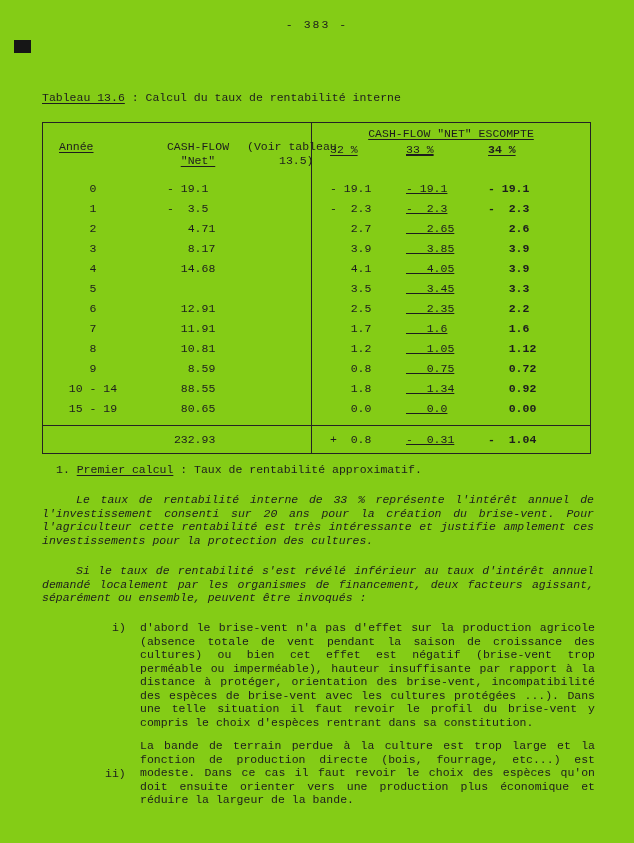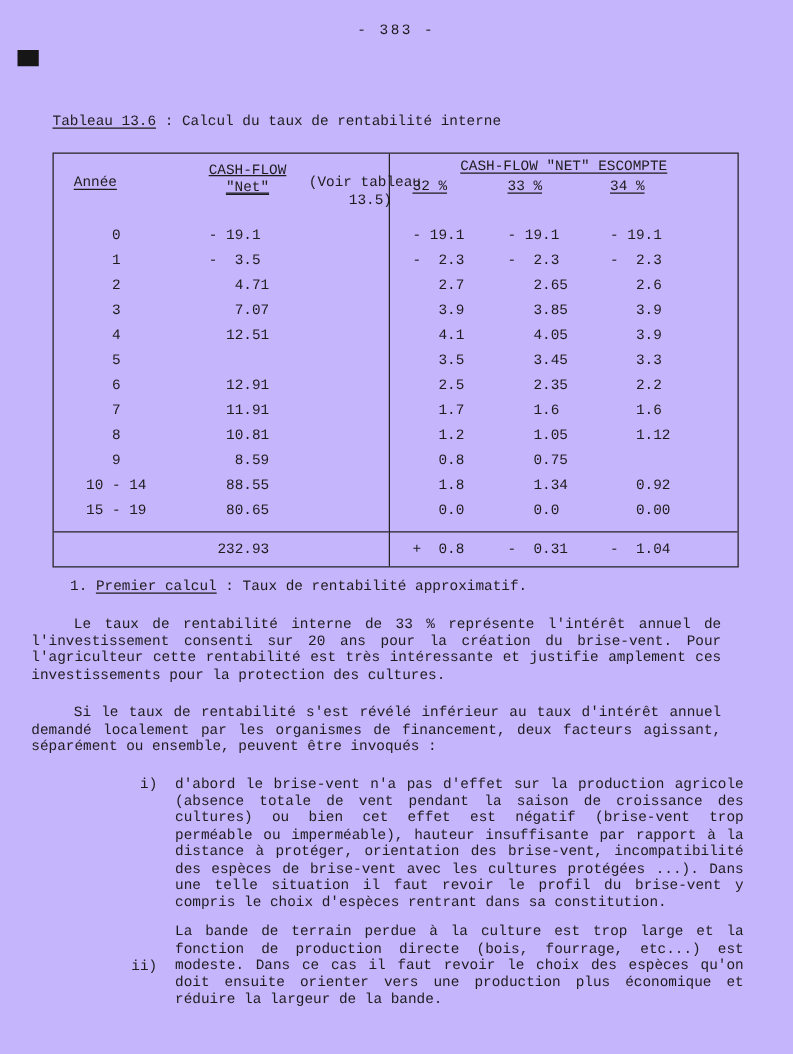--- a/index.html
+++ b/index.html
@@ -1,52 +1,52 @@
 <!DOCTYPE html>
 <html><head>
 <meta charset="utf-8">
 <style>
   * { margin:0; padding:0; box-sizing:border-box; }
   html,body { background:#9a9a9a; }
   body { font-family:"Liberation Mono","DejaVu Sans Mono",monospace; }
   .sheet {
     position:relative; width:634px; height:843px; margin:0 auto;
-    background:#c4b5fd; color:#1d1d1d; font-size:11.5px; line-height:13.5px;
+    background:#84cc16; color:#1d1d1d; font-size:11.5px; line-height:13.5px;
     overflow:hidden;
   }
   .u { text-decoration:underline; text-underline-offset:2px; text-decoration-thickness:1px; }
   .pageno { position:absolute; top:18px; left:0; width:100%; text-align:center; letter-spacing:2px; }
   .corner { position:absolute; left:14px; top:40px; width:17px; height:13px; background:#161616; }
   .title { position:absolute; left:42px; top:91px; white-space:nowrap; }
 
   
   .ttable {
     position:absolute; left:42px; top:122px; width:549px; height:332px;
     border:1.6px solid #242424; display:flex; align-items:stretch;
   }
   .tleft { width:268px; }
   .tright { flex:1; border-left:1.6px solid #242424; }
   .lhead,.rhead { height:56px; position:relative; }
   .annee-h { position:absolute; left:16px; top:17px; }
-  .cf-h { position:absolute; left:100px; top:7px; width:110px; text-align:center;text-decoration:underline; }
+  .cf-h { position:absolute; left:100px; top:17px; width:110px; text-align:center; }
   .note-h { position:absolute; left:204px; top:17px; white-space:nowrap; }
   .note2 { padding-left:32px; }
   .rtitle { text-align:center; padding-top:4px; }
   .rcols { display:flex; margin-top:2px; }
   .trow { display:flex; height:20px; line-height:20px; }
   .c-annee { width:100px; text-align:center; white-space:pre; }
   .c-net { width:130px; padding-left:24px; white-space:pre; }
   .c32 { width:76px; padding-left:18px; white-space:pre; }
-  .c33 { width:82px; padding-left:18px; white-space:pre; }
-  .c34 { flex:1; padding-left:18px; white-space:pre; }
+  .c33 { width:82px; padding-left:18px; white-space:pre;text-decoration:underline; }
+  .c34 { flex:1; padding-left:18px; white-space:pre;font-weight:bold; }
   .ttotal { border-top:1.6px solid #242424; margin-top:6px; padding-top:4px; height:28px; line-height:20px; }
 
   
   .h1 { position:absolute; left:56px; top:463px; white-space:nowrap; }
-  .para { position:absolute; left:25px; width:552px; text-indent:34px; text-align:justify; }
+  .para { position:absolute; left:42px; width:552px; text-indent:34px; text-align:justify;font-style:italic; }
   .p1 { top:493px; }
   .p2 { top:564px; }
   .ilabel { position:absolute; }
   .i1l { left:112px; top:621px; }
   .i2l { left:105px; top:767px; }
   .itext { position:absolute; left:140px; width:455px; text-align:justify; }
   .i1t { top:621px; }
   .i2t { top:739px; }
 </style>
 </head>
@@ -79,25 +79,25 @@
       <div class="trow">
           <div class="c-annee">1</div>
           <div class="c-net">-  3.5</div>
         </div>
       <div class="trow">
           <div class="c-annee">2</div>
           <div class="c-net">   4.71</div>
         </div>
       <div class="trow">
           <div class="c-annee">3</div>
-          <div class="c-net">   7.07</div>
+          <div class="c-net">   8.17</div>
         </div>
       <div class="trow">
           <div class="c-annee">4</div>
-          <div class="c-net">  12.51</div>
+          <div class="c-net">  14.68</div>
         </div>
       <div class="trow">
           <div class="c-annee">5</div>
         </div>
       <div class="trow">
           <div class="c-annee">6</div>
           <div class="c-net">  12.91</div>
         </div>
       <div class="trow">
           <div class="c-annee">7</div>
@@ -174,20 +174,21 @@
           <div class="c34">   1.6</div>
         </div>
       <div class="trow">
           <div class="c32">   1.2</div>
           <div class="c33">   1.05</div>
           <div class="c34">   1.12</div>
         </div>
       <div class="trow">
           <div class="c32">   0.8</div>
           <div class="c33">   0.75</div>
+          <div class="c34">   0.72</div>
         </div>
       <div class="trow">
           <div class="c32">   1.8</div>
           <div class="c33">   1.34</div>
           <div class="c34">   0.92</div>
         </div>
       <div class="trow">
           <div class="c32">   0.0</div>
           <div class="c33">   0.0</div>
           <div class="c34">   0.00</div>

